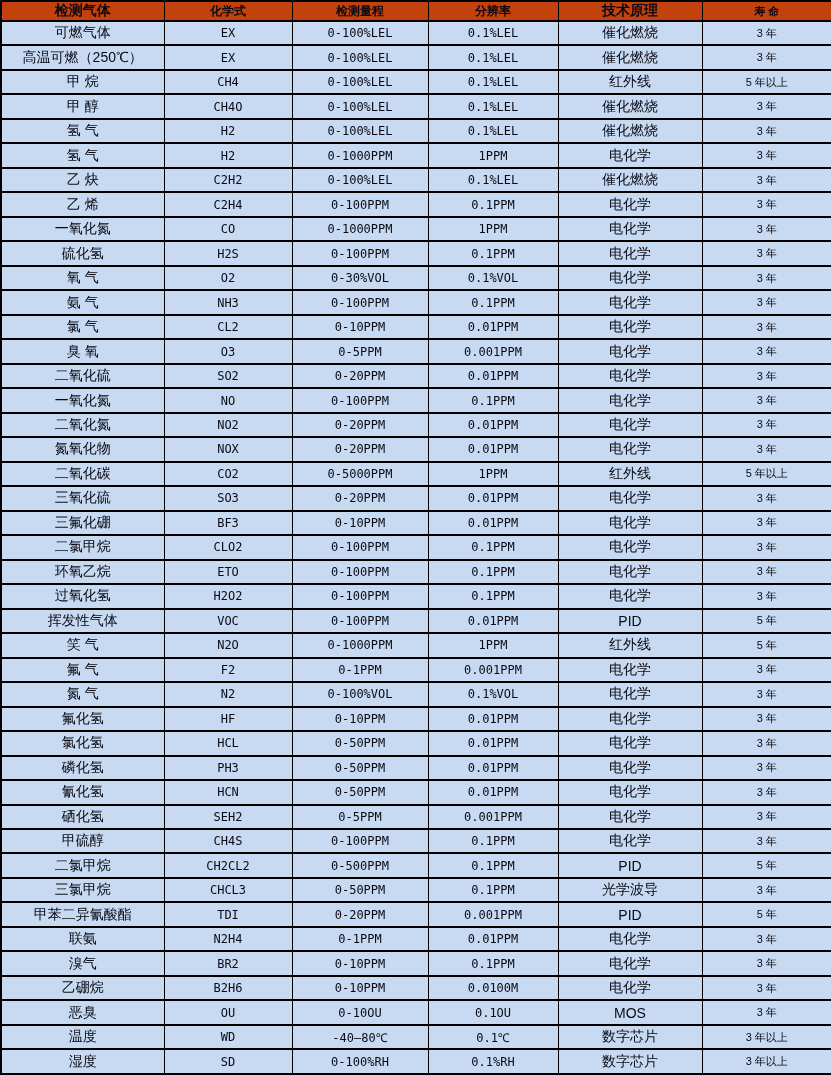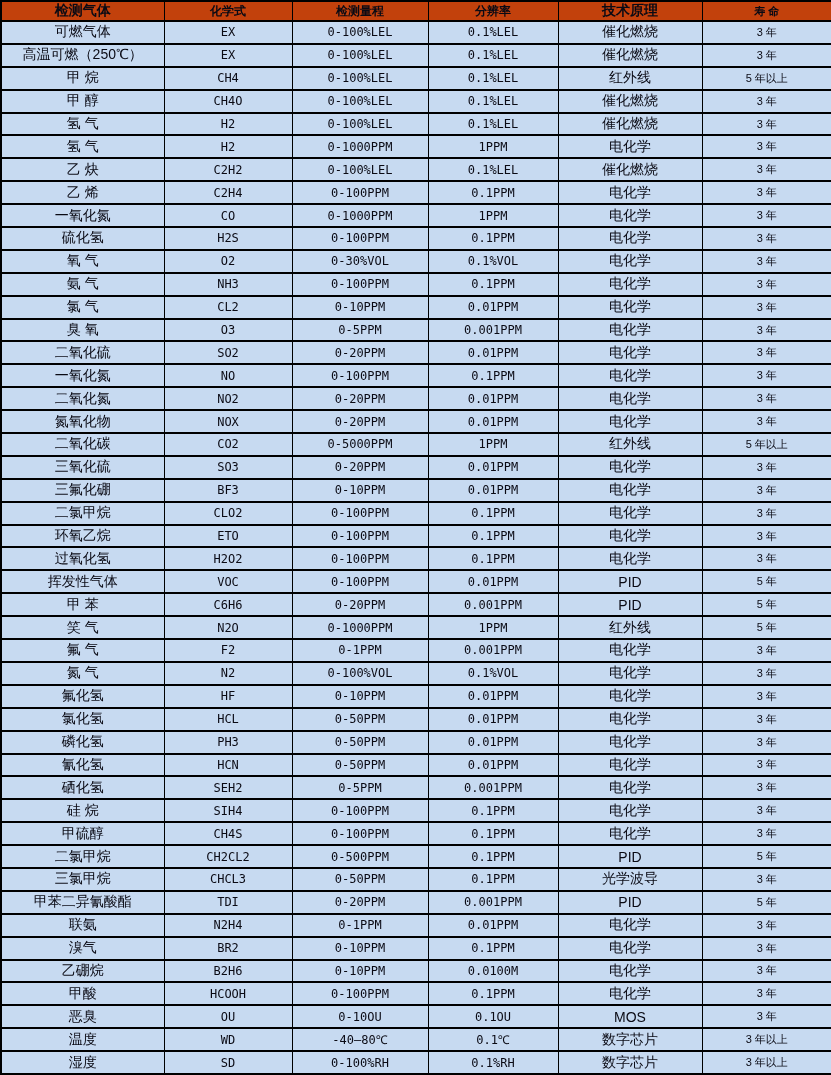--- a/index.html
+++ b/index.html
@@ -266,28 +266,20 @@
       </tr>
       <tr>
         <td class="c0">挥发性气体</td>
         <td class="c1">VOC</td>
         <td class="c2">0-100PPM</td>
         <td class="c3">0.01PPM</td>
         <td class="c4">PID</td>
         <td class="c5">5 年</td>
       </tr>
       <tr>
-        <td class="c0">甲 苯</td>
-        <td class="c1">C6H6</td>
-        <td class="c2">0-20PPM</td>
-        <td class="c3">0.001PPM</td>
-        <td class="c4">PID</td>
-        <td class="c5">5 年</td>
-      </tr>
-      <tr>
         <td class="c0">笑 气</td>
         <td class="c1">N2O</td>
         <td class="c2">0-1000PPM</td>
         <td class="c3">1PPM</td>
         <td class="c4">红外线</td>
         <td class="c5">5 年</td>
       </tr>
       <tr>
         <td class="c0">氟 气</td>
         <td class="c1">F2</td>
@@ -338,28 +330,20 @@
       </tr>
       <tr>
         <td class="c0">硒化氢</td>
         <td class="c1">SEH2</td>
         <td class="c2">0-5PPM</td>
         <td class="c3">0.001PPM</td>
         <td class="c4">电化学</td>
         <td class="c5">3 年</td>
       </tr>
       <tr>
-        <td class="c0">硅 烷</td>
-        <td class="c1">SIH4</td>
-        <td class="c2">0-100PPM</td>
-        <td class="c3">0.1PPM</td>
-        <td class="c4">电化学</td>
-        <td class="c5">3 年</td>
-      </tr>
-      <tr>
         <td class="c0">甲硫醇</td>
         <td class="c1">CH4S</td>
         <td class="c2">0-100PPM</td>
         <td class="c3">0.1PPM</td>
         <td class="c4">电化学</td>
         <td class="c5">3 年</td>
       </tr>
       <tr>
         <td class="c0">二氯甲烷</td>
         <td class="c1">CH2CL2</td>
@@ -402,28 +386,20 @@
       </tr>
       <tr>
         <td class="c0">乙硼烷</td>
         <td class="c1">B2H6</td>
         <td class="c2">0-10PPM</td>
         <td class="c3">0.0100M</td>
         <td class="c4">电化学</td>
         <td class="c5">3 年</td>
       </tr>
       <tr>
-        <td class="c0">甲酸</td>
-        <td class="c1">HCOOH</td>
-        <td class="c2">0-100PPM</td>
-        <td class="c3">0.1PPM</td>
-        <td class="c4">电化学</td>
-        <td class="c5">3 年</td>
-      </tr>
-      <tr>
         <td class="c0">恶臭</td>
         <td class="c1">OU</td>
         <td class="c2">0-10OU</td>
         <td class="c3">0.1OU</td>
         <td class="c4">MOS</td>
         <td class="c5">3 年</td>
       </tr>
       <tr>
         <td class="c0">温度</td>
         <td class="c1">WD</td>

